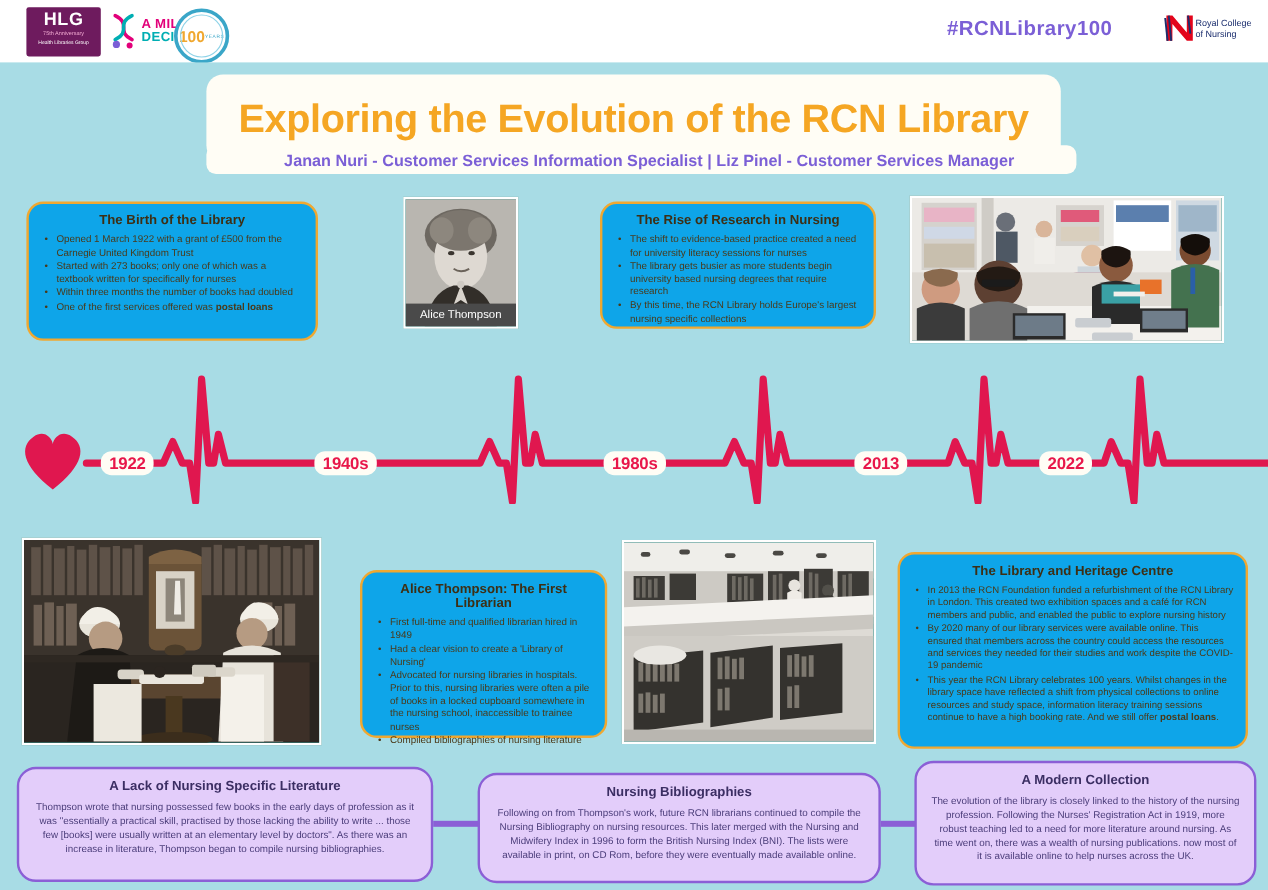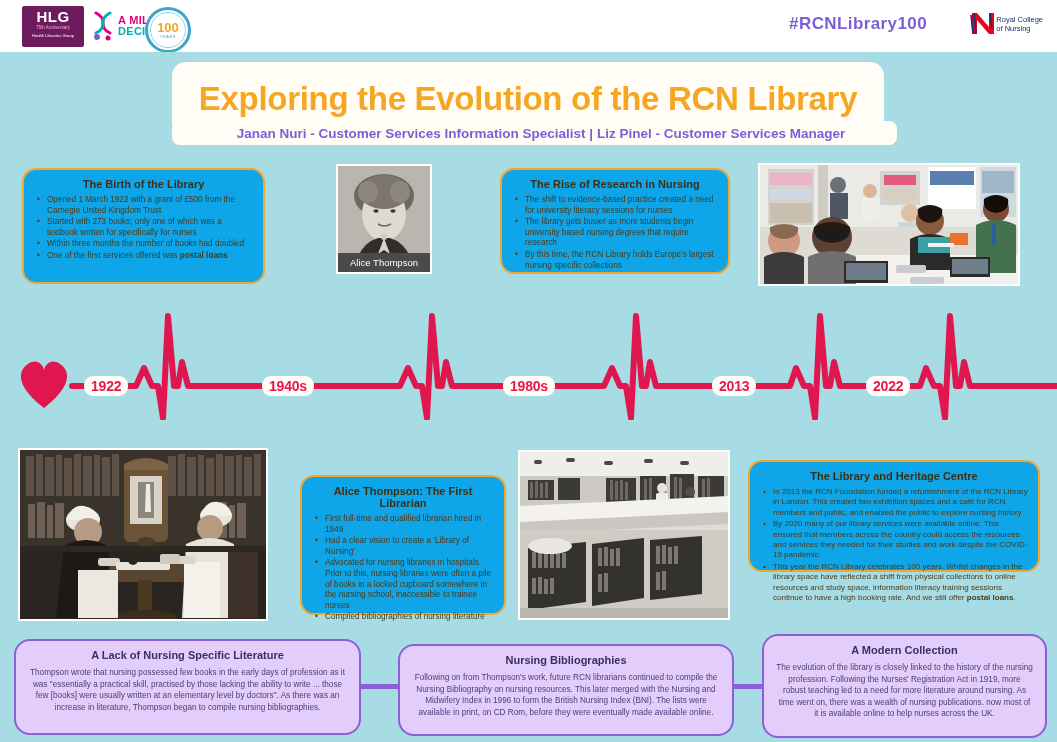--- a/index.html
+++ b/index.html
@@ -18,21 +18,21 @@
   .logo-hlg .l1{font-size:15px;font-weight:bold;letter-spacing:.5px;line-height:15px;margin-top:3px;}
   .logo-hlg .l2{font-size:4.6px;color:#f0a8d0;line-height:7px;}
   .logo-hlg .l3{font-size:4.2px;line-height:6px;margin-top:2px;}
   .logo-amd{position:absolute;left:92px;top:10px;height:32px;display:flex;align-items:center;gap:4px;}
   .amd-dna{width:22px;height:30px;position:relative;}
   .amd-text{line-height:11px;}
   .amd-text .t1{font-size:11px;font-weight:bold;color:#e2007a;letter-spacing:.3px;}
   .amd-text .t2{font-size:11px;font-weight:bold;color:#00aeb3;letter-spacing:.3px;}
   .logo-100{position:absolute;left:145px;top:7px;width:40px;height:40px;border-radius:50%;
             background:#ffffff;border:3px solid #3aa6c8;display:flex;align-items:center;
-            justify-content:center;flex-direction:column;}
+            justify-content:center;}
   .logo-100 .ring{position:absolute;width:34px;height:34px;border-radius:50%;border:1px solid #8fd3e8;}
   .logo-100 .num{font-size:13px;font-weight:bold;color:#f0a830;line-height:13px;}
   .logo-100 .yrs{font-size:4px;color:#3aa6c8;letter-spacing:.5px;}
 
   .hashtag{position:absolute;right:130px;top:14px;font-size:17px;color:#7b5fd6;font-weight:bold;letter-spacing:.4px;}
   .rcn-logo{position:absolute;right:14px;top:10px;display:flex;align-items:center;gap:0;}
   .rcn-mark{width:26px;height:27px;position:relative;}
   .rcn-text{font-size:7.5px;color:#1b2e6e;line-height:9px;}
 
   
@@ -51,21 +51,21 @@
         box-sizing:border-box;padding:8px 10px 6px 10px;color:#4a3a1a;}
   .ybox .bt{font-size:11px;font-weight:bold;text-align:center;color:#3d2f14;margin-bottom:5px;}
   .ybox ul{margin:0;padding:0 0 0 11px;list-style:none;}
   .ybox li{font-size:8.2px;line-height:10.6px;margin-bottom:1px;position:relative;padding-left:2px;color:#4a3a1a;}
   .ybox li:before{content:"\2022";position:absolute;left:-8px;top:0;color:#4a3a1a;}
   .ybox b{font-weight:bold;}
 
   #box-birth{left:22px;top:168px;width:243px;height:116px;}
   #box-research{left:500px;top:168px;width:230px;height:106px;}
   #box-alice{left:300px;top:475px;width:206px;height:140px;}
-  #box-heritage{left:748px;top:460px;width:292px;height:112px;}
+  #box-heritage{left:748px;top:460px;width:292px;height:164px;}
   #box-heritage .bt{font-size:11px;}
   #box-heritage li{font-size:8px;line-height:10.4px;}
 
   
   .photo{position:absolute;overflow:hidden;background:#0f766e;}
   #photo-alice{left:336px;top:164px;width:96px;height:110px;border:2px solid #ffffff;box-sizing:border-box;}
   #photo-alice .cap{position:absolute;left:0;bottom:0;width:100%;height:19px;background:#4a4a4a;
                     color:#fff;font-size:9.5px;display:flex;align-items:center;justify-content:center;}
   #photo-modern{left:758px;top:163px;width:262px;height:123px;border:2px solid #ffffff;box-sizing:border-box;}
   #photo-nurses{left:18px;top:448px;width:250px;height:173px;border:2px solid #ffffff;box-sizing:border-box;}

